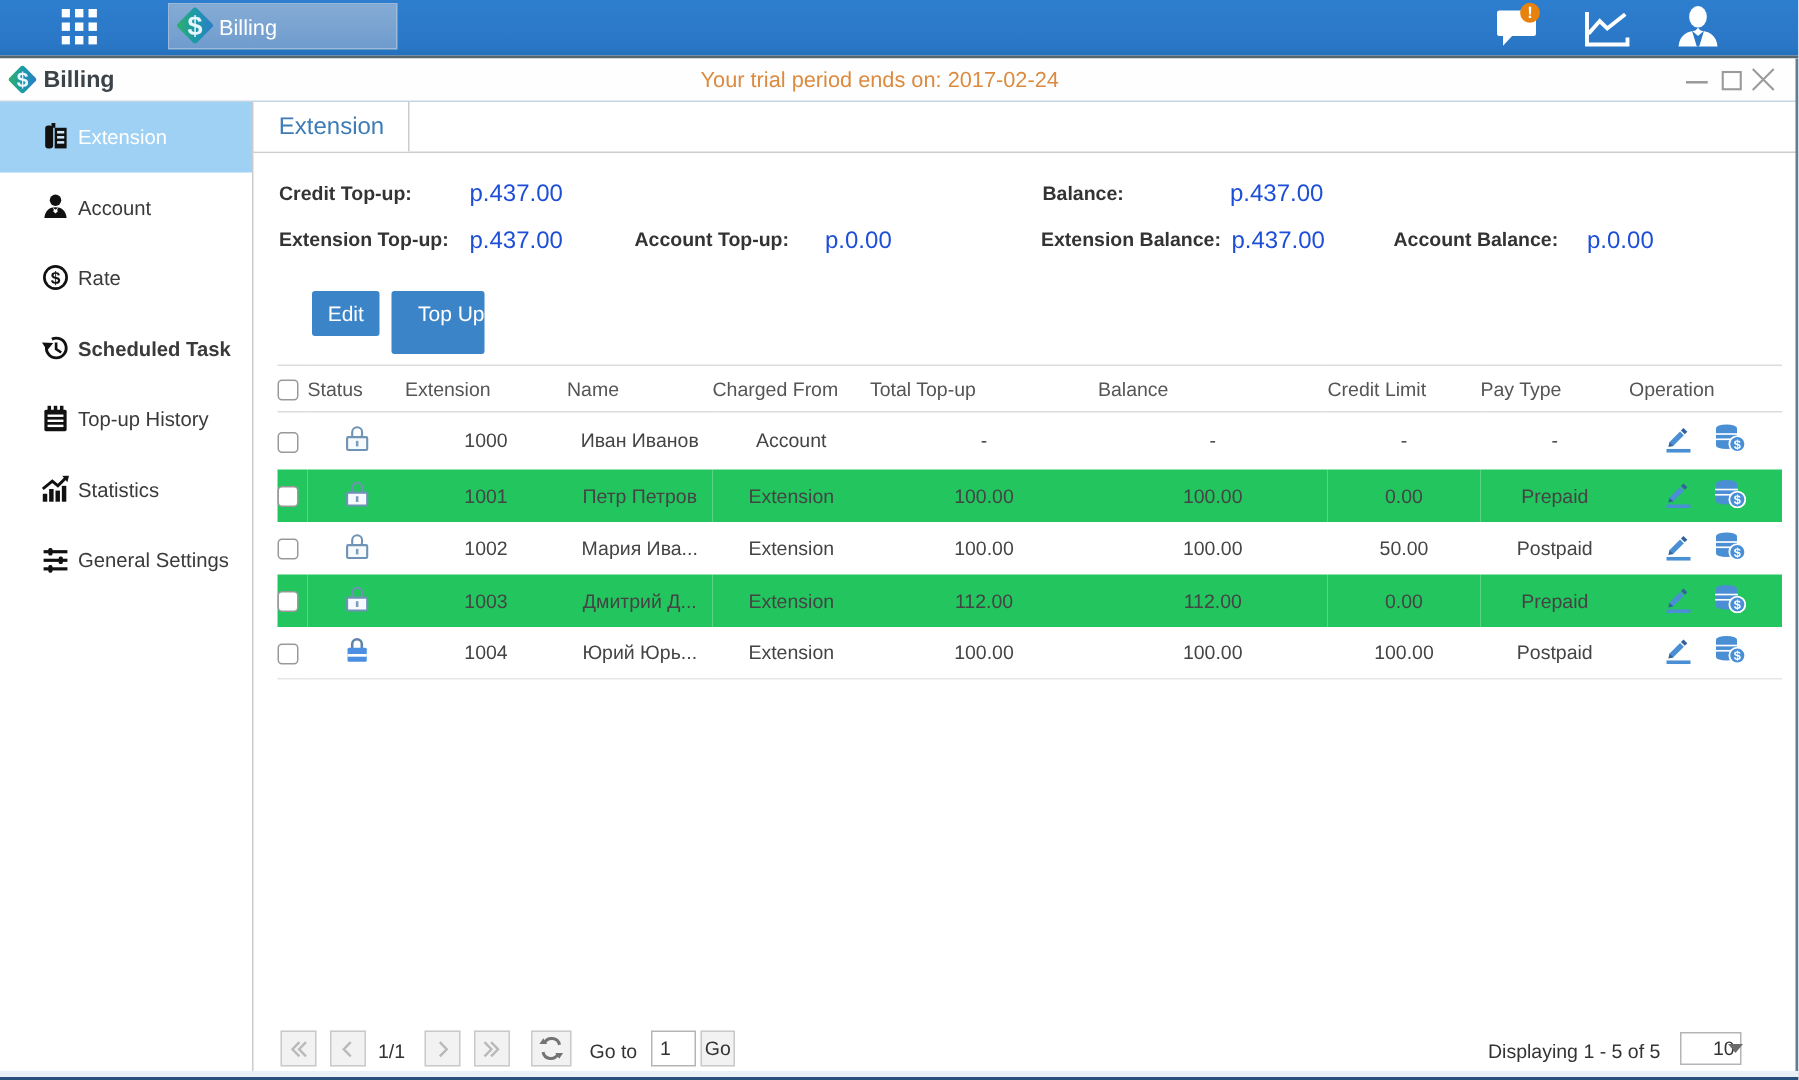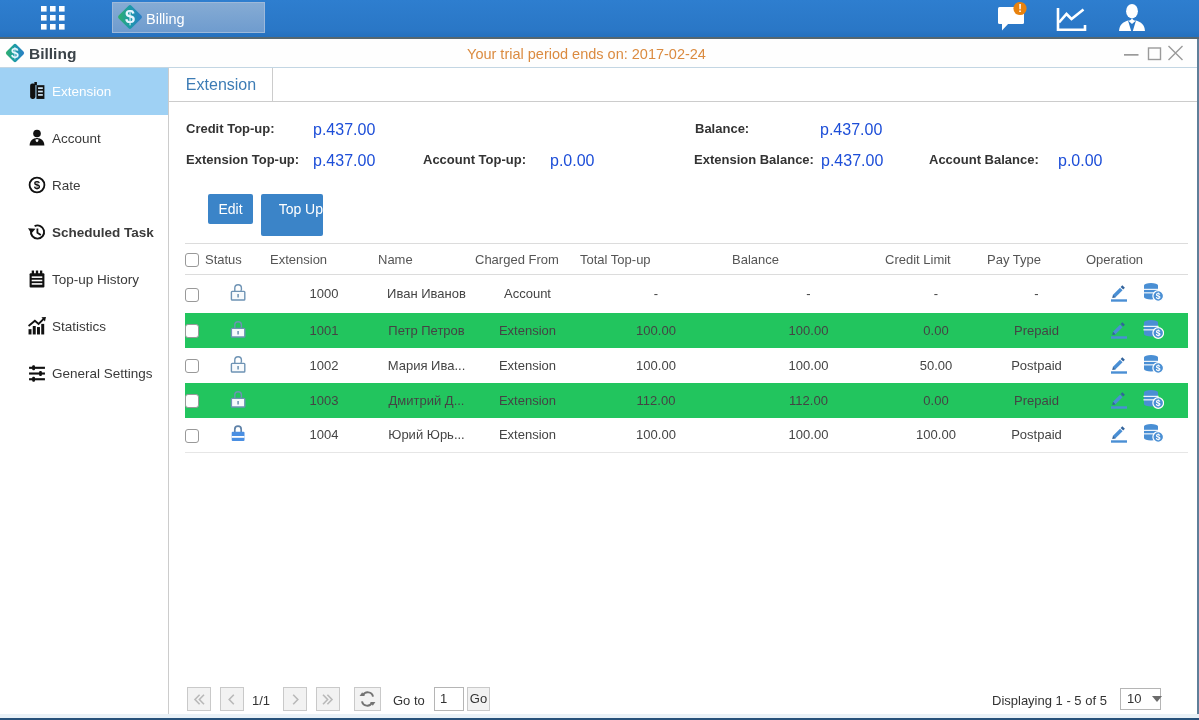--- a/index.html
+++ b/index.html
@@ -420,20 +420,20 @@
 <div class="pbtn" style="left:354px; width:27px;"><svg width="17" height="16" viewBox="0 0 17 16" style="margin-top:3px">
       <path d="M3 10.4 A5.3 5.3 0 0 0 13 11.6" fill="none" stroke="#737373" stroke-width="2"></path>
       <path d="M14 5.6 A5.3 5.3 0 0 0 4 4.4" fill="none" stroke="#737373" stroke-width="2"></path>
       <polygon points="11.2,11 16.4,11 13.8,14.8" fill="#737373"></polygon>
       <polygon points="0.6,5 5.8,5 3.2,1.2" fill="#737373"></polygon>
     </svg></div>
 <div class="ptxt" style="left:393px; top:693px;">Go to</div>
 <div class="abs" style="left:434px; top:687px; width:30px; height:24px; border:1px solid #b5b5b5; background:#fff; font-size:13px; color:#333; line-height:22px; padding-left:5px;">1</div>
 <div class="pbtn" style="left:467px; width:23px; color:#333; font-size:13px; line-height:22px;">Go</div>
 <div class="ptxt" style="left:992px; top:693px;">Displaying 1 - 5 of 5</div>
-<div class="abs" style="left:1120px; top:688px; width:41px; height:22px; border:1px solid #b5b5b5; background:#fff; font-size:13px; color:#333; line-height:20px; padding-left:6px;">10</div>
+<div class="abs" style="left:1120px; top:688px; width:41px; height:22px; border:1px solid #b5b5b5; background:#fff; font-size:13px; color:#333; line-height:20px; padding-left:21px;">10</div>
 
 <div class="abs" style="left:1197px; top:39px; width:2px; height:681px; background:#5f7f99;"></div>
 <div id="bottomstrip" class="abs"></div>
 <div id="bottombar" class="abs"></div>
 <svg class="abs" style="left:1152px; top:696px;" width="11" height="7">
     <polygon points="0,0 10,0 5,6" fill="#6b6b6b"></polygon>
   </svg>
 
 </body></html>

